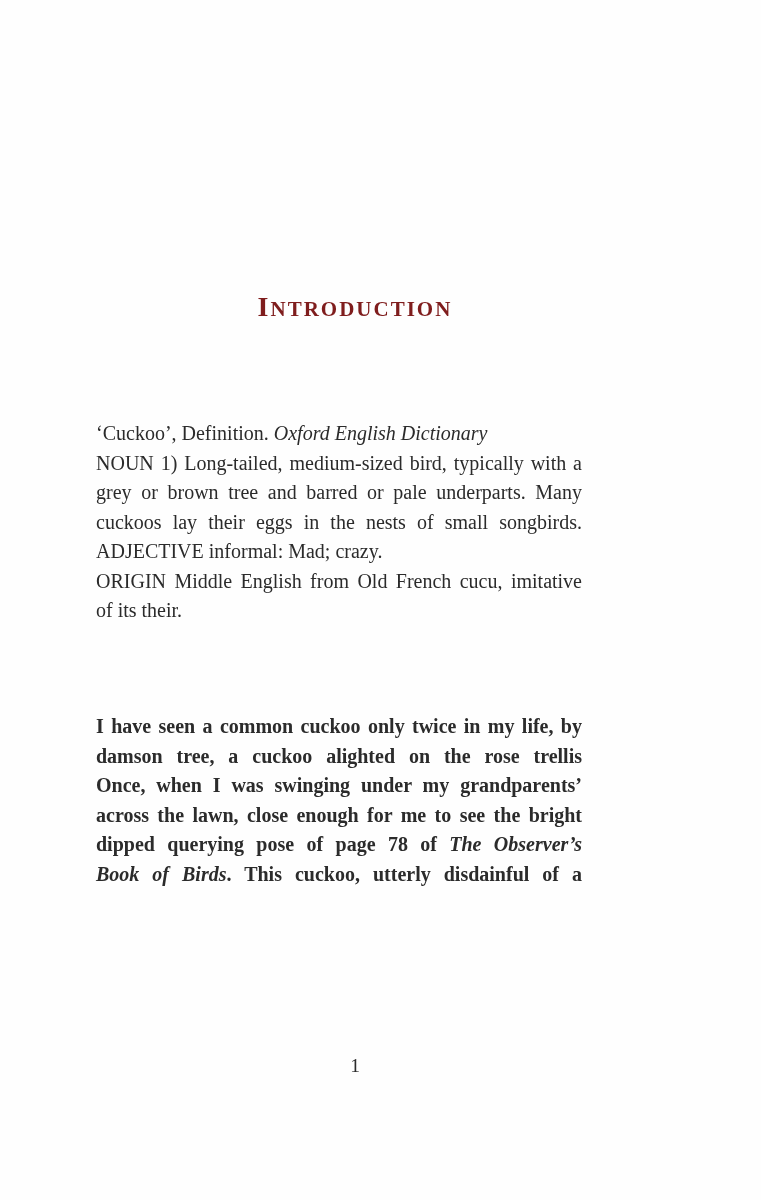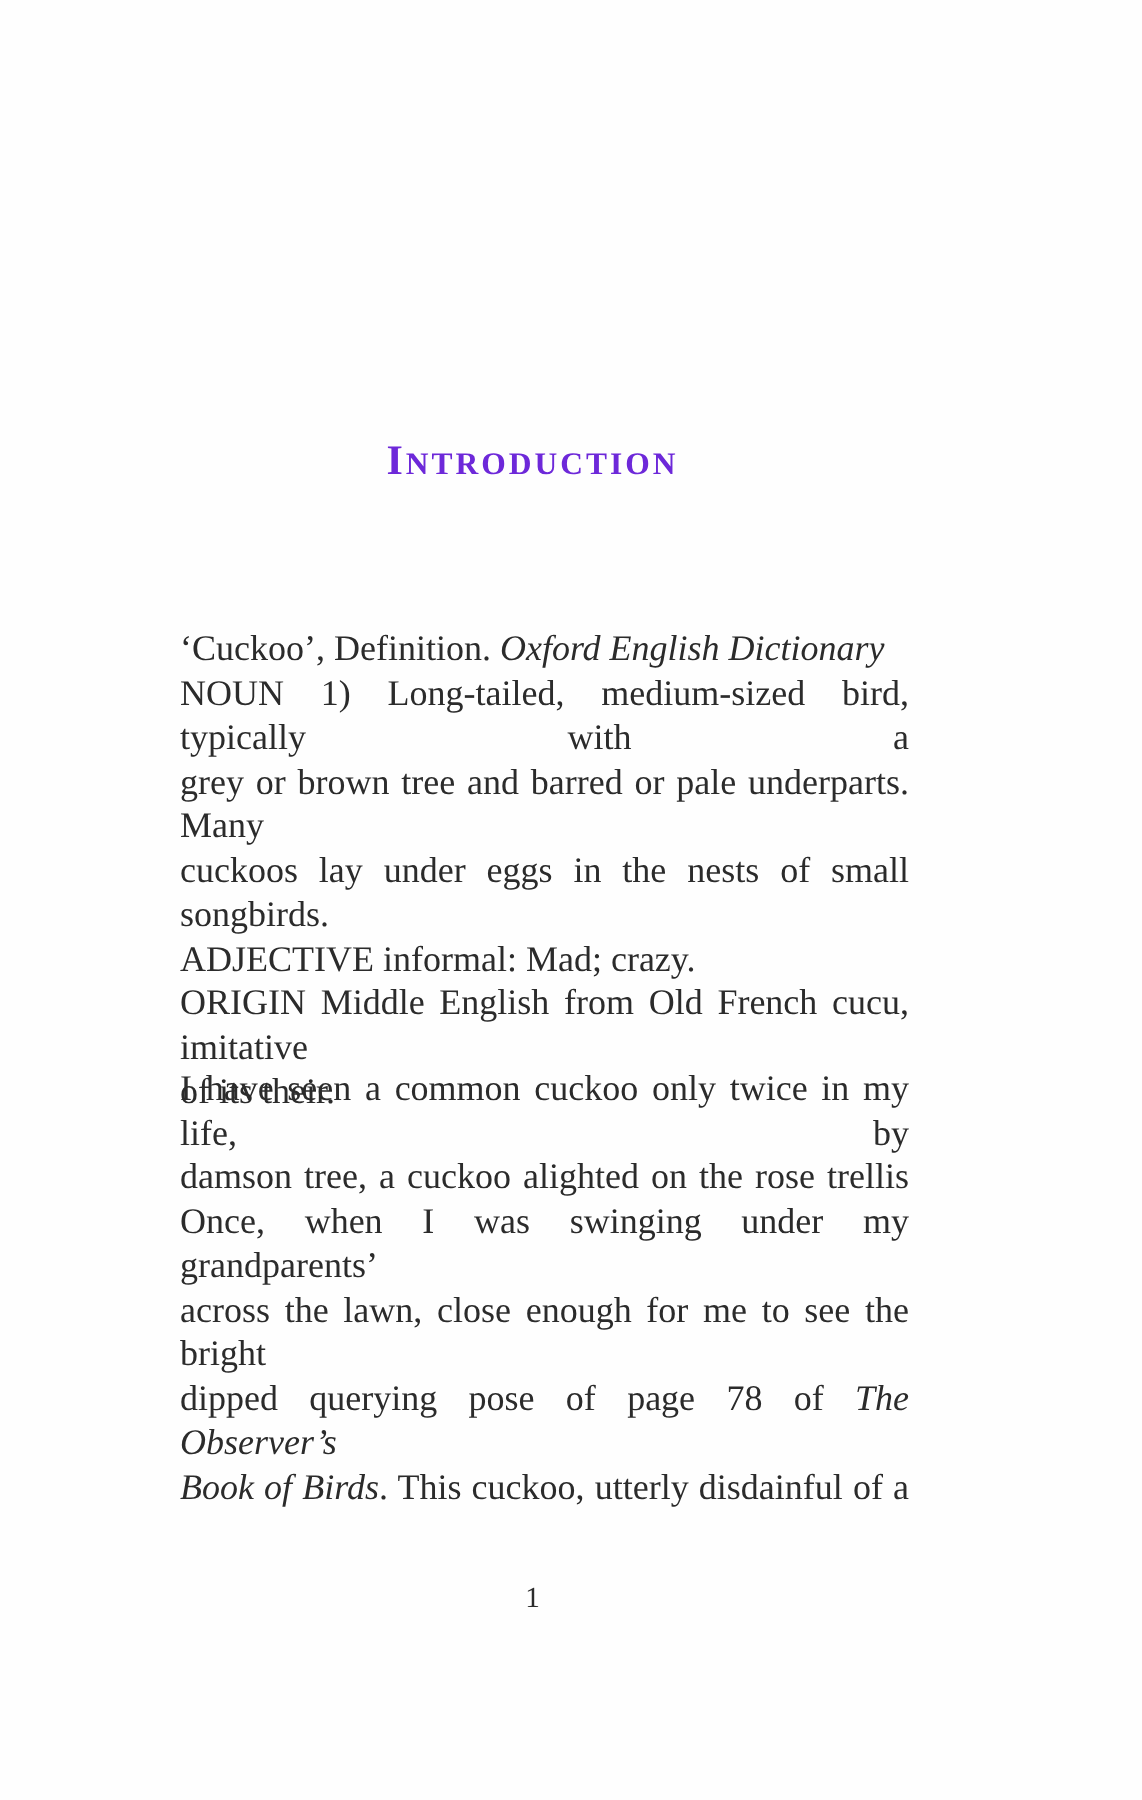--- a/index.html
+++ b/index.html
@@ -10,32 +10,32 @@
     color:#2b2b2b;
     position:relative;
     overflow:hidden;
   }
   .page{position:absolute;inset:0;background:#fefefe;}
   .heading{
     position:absolute;
     top:288px;left:112px;width:486px;
     margin:0;text-align:center;
     font-weight:bold;
-    color:#6d28d9;
+    color:#7f1d1d;
     letter-spacing:2px;
     line-height:34px;
   }
   .heading .hi{font-size:28px;}
   .heading .hr{font-size:21px;}
   .textcol{
-    position:absolute;left:120px;width:486px;
-    font-size:24px;
+    position:absolute;left:96px;width:486px;
+    font-size:20px;
   }
   .def{top:419px;}
-  .para{top:712px;}
+  .para{top:712px;font-weight:bold;}
   .ln{
     line-height:29.5px;
     text-align:justify;
     text-align-last:auto;
     white-space:normal;
   }
   .ln.just{text-align-last:justify;}
   .it{font-style:italic;}
   .pagenum{
     position:absolute;
@@ -49,21 +49,21 @@
 <body>
 
 <div class="page">
 
   <h1 class="heading"><span class="hi">I</span><span class="hr">NTRODUCTION</span></h1>
 
   <div class="textcol def">
     <div class="ln"><span>‘Cuckoo’, Definition. </span><i class="it">Oxford English Dictionary</i></div>
     <div class="ln just">NOUN 1) Long-tailed, medium-sized bird, typically with a</div>
     <div class="ln just">grey or brown tree and barred or pale underparts. Many</div>
-    <div class="ln just">cuckoos lay under eggs in the nests of small songbirds.</div>
+    <div class="ln just">cuckoos lay their eggs in the nests of small songbirds.</div>
     <div class="ln">ADJECTIVE informal: Mad; crazy.</div>
     <div class="ln just">ORIGIN Middle English from Old French cucu, imitative</div>
     <div class="ln">of its their.</div>
   </div>
 
   <div class="textcol para">
     <div class="ln just">I have seen a common cuckoo only twice in my life, by</div>
     <div class="ln just">damson tree, a cuckoo alighted on the rose trellis</div>
     <div class="ln just">Once, when I was swinging under my grandparents’</div>
     <div class="ln just">across the lawn, close enough for me to see the bright</div>

